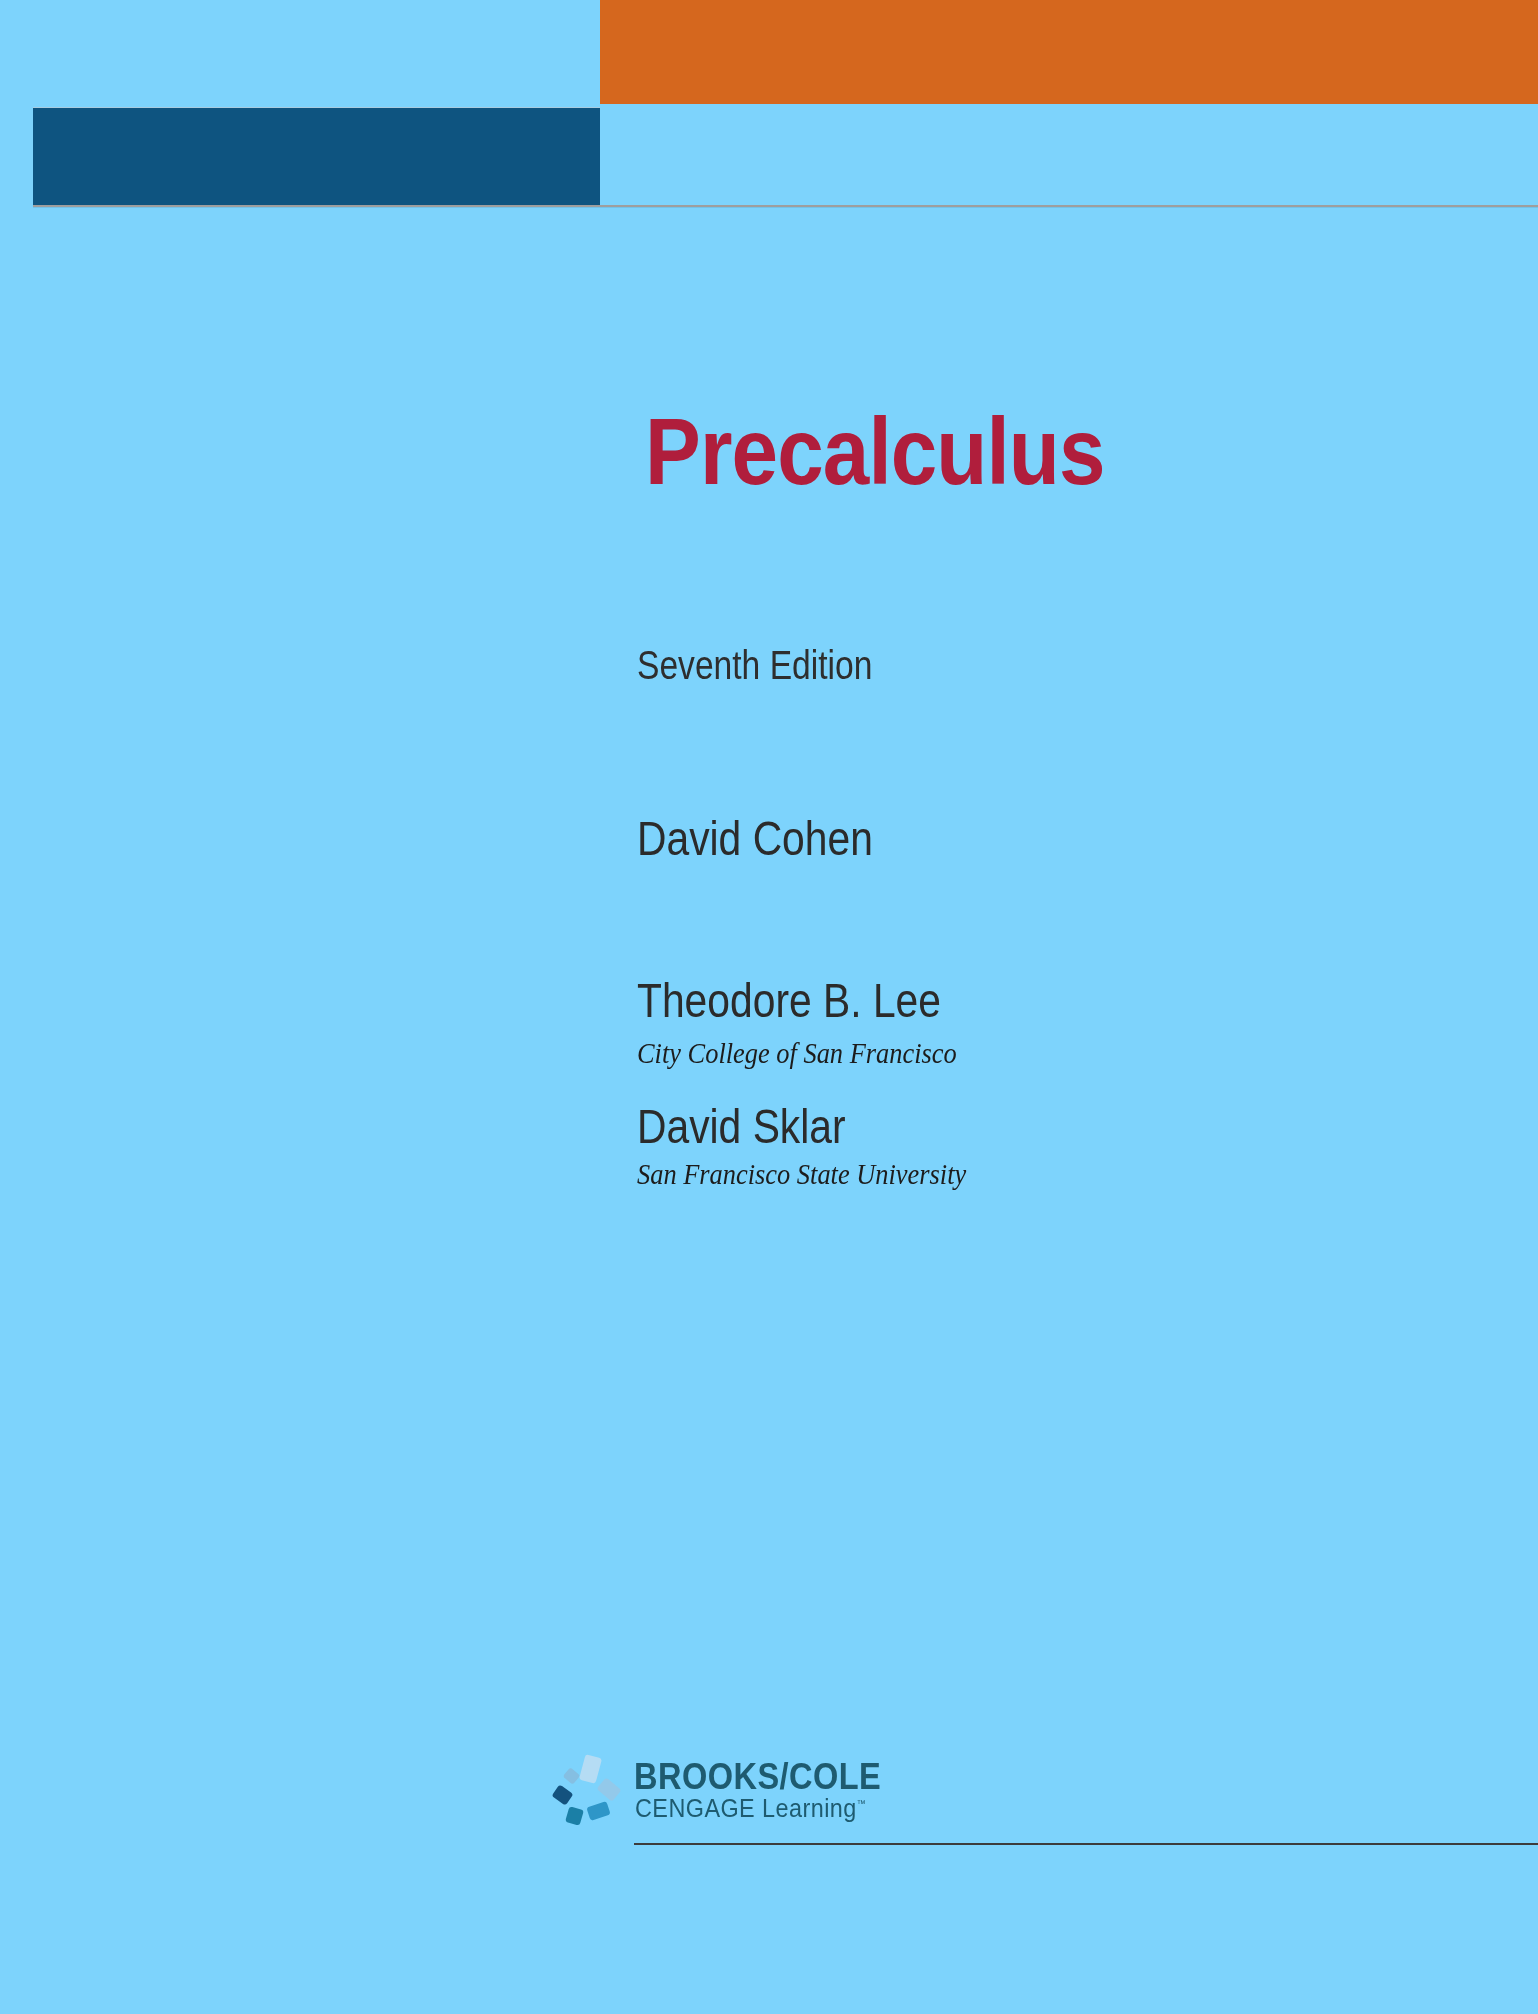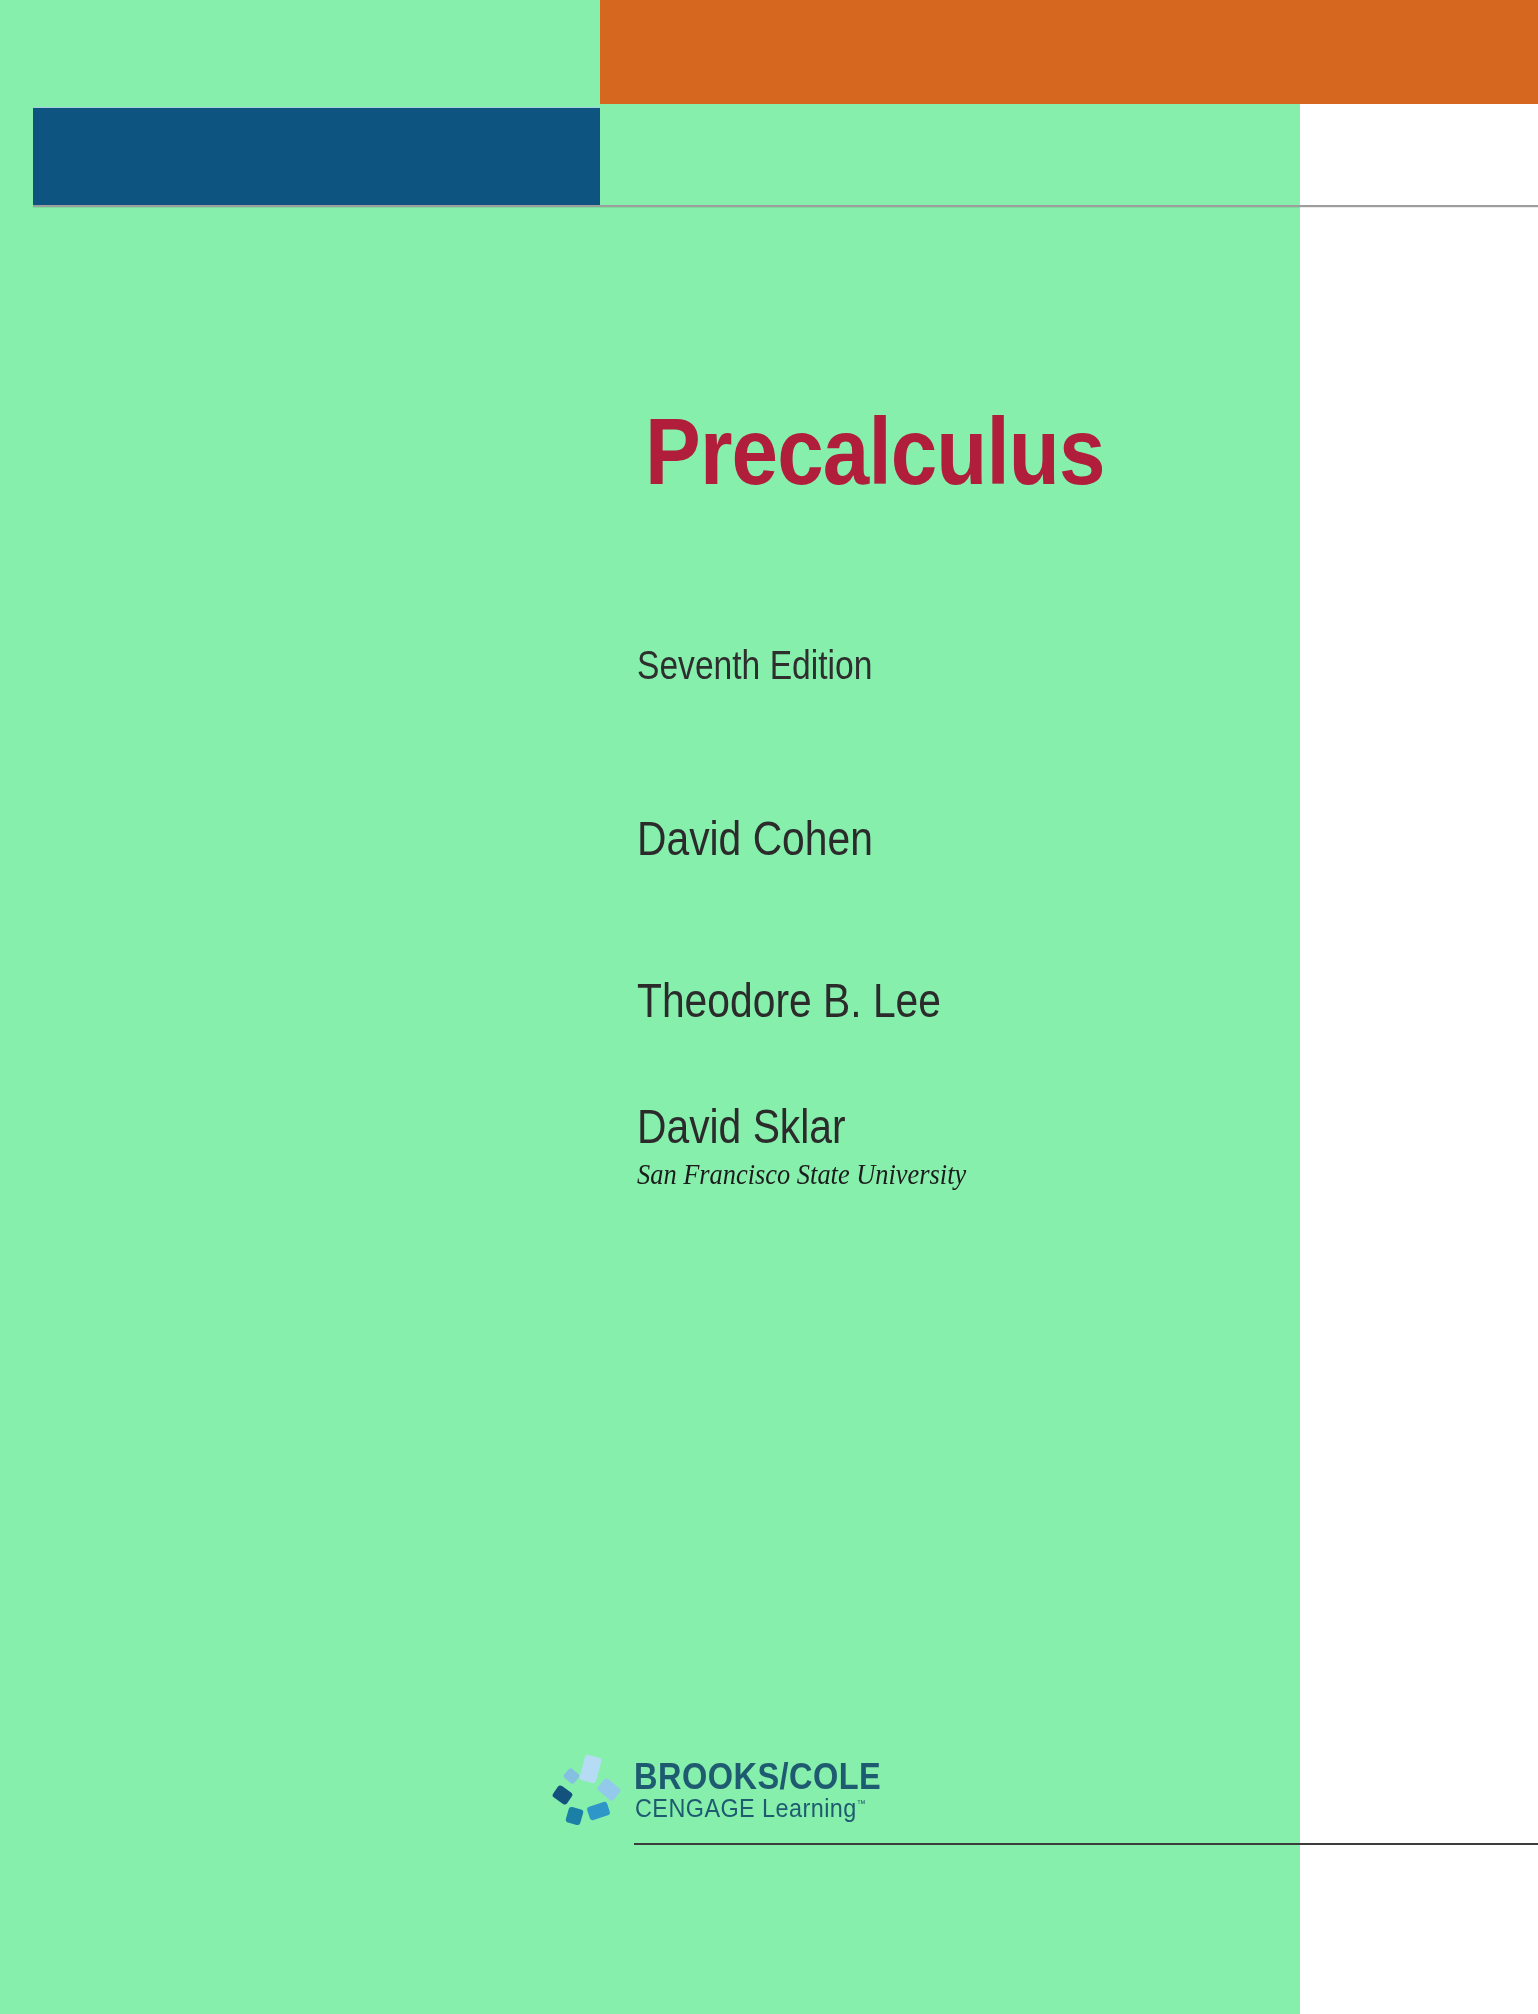--- a/index.html
+++ b/index.html
@@ -3,21 +3,21 @@
 <meta charset="utf-8">
 <style>
   * { margin: 0; padding: 0; box-sizing: border-box; }
   html, body { background: #ffffff; }
   body {
     width: 1538px; height: 2014px;
     position: relative;
     overflow: hidden;
     font-family: "Liberation Sans", "DejaVu Sans", sans-serif;
   }
-  .page { position: absolute; inset: 0; width: 1300px; height: 2014px; background: #86efac; }
+  .page { position: absolute; inset: 0; width: 1538px; height: 2014px; background: #7dd3fc; }
 
   
   .orange-bar {
     position: absolute; left: 600px; top: 0; width: 938px; height: 104px;
     background: var(--banner-orange, #D5671E);
   }
   .blue-bar {
     position: absolute; left: 33px; top: 107px; width: 567px; height: 98px;
     background: var(--banner-blue, #0E5480);
     border-top: 1px solid #a8cce0;
@@ -115,20 +115,23 @@
   <div class="blue-bar"></div>
   <div class="rule-top"></div>
 
   <h1 class="book-title"><span class="cx sx88">Precalculus</span></h1>
 
   <div class="edition"><span class="cx sx84">Seventh Edition</span></div>
 
   <div class="author-name name-1"><span class="cx sx85">David Cohen</span></div>
 
   <div class="author-name name-2"><span class="cx sx85">Theodore B. Lee</span></div>
+  <div class="author-affiliation aff-2">
+    <div class="cx sx88">City College of San Francisco</div>
+  </div>
 
   <div class="author-name name-3"><span class="cx sx85">David Sklar</span></div>
   <div class="author-affiliation aff-3">
     <div class="cx sx88">San Francisco State University</div>
   </div>
 
   <div class="logo-mark">
     <span class="p p1" style="background: rgb(181, 220, 244);"></span>
     <span class="p p2" style="background: rgb(147, 201, 234);"></span>
     <span class="p p3" style="background: rgb(46, 150, 200);"></span>

